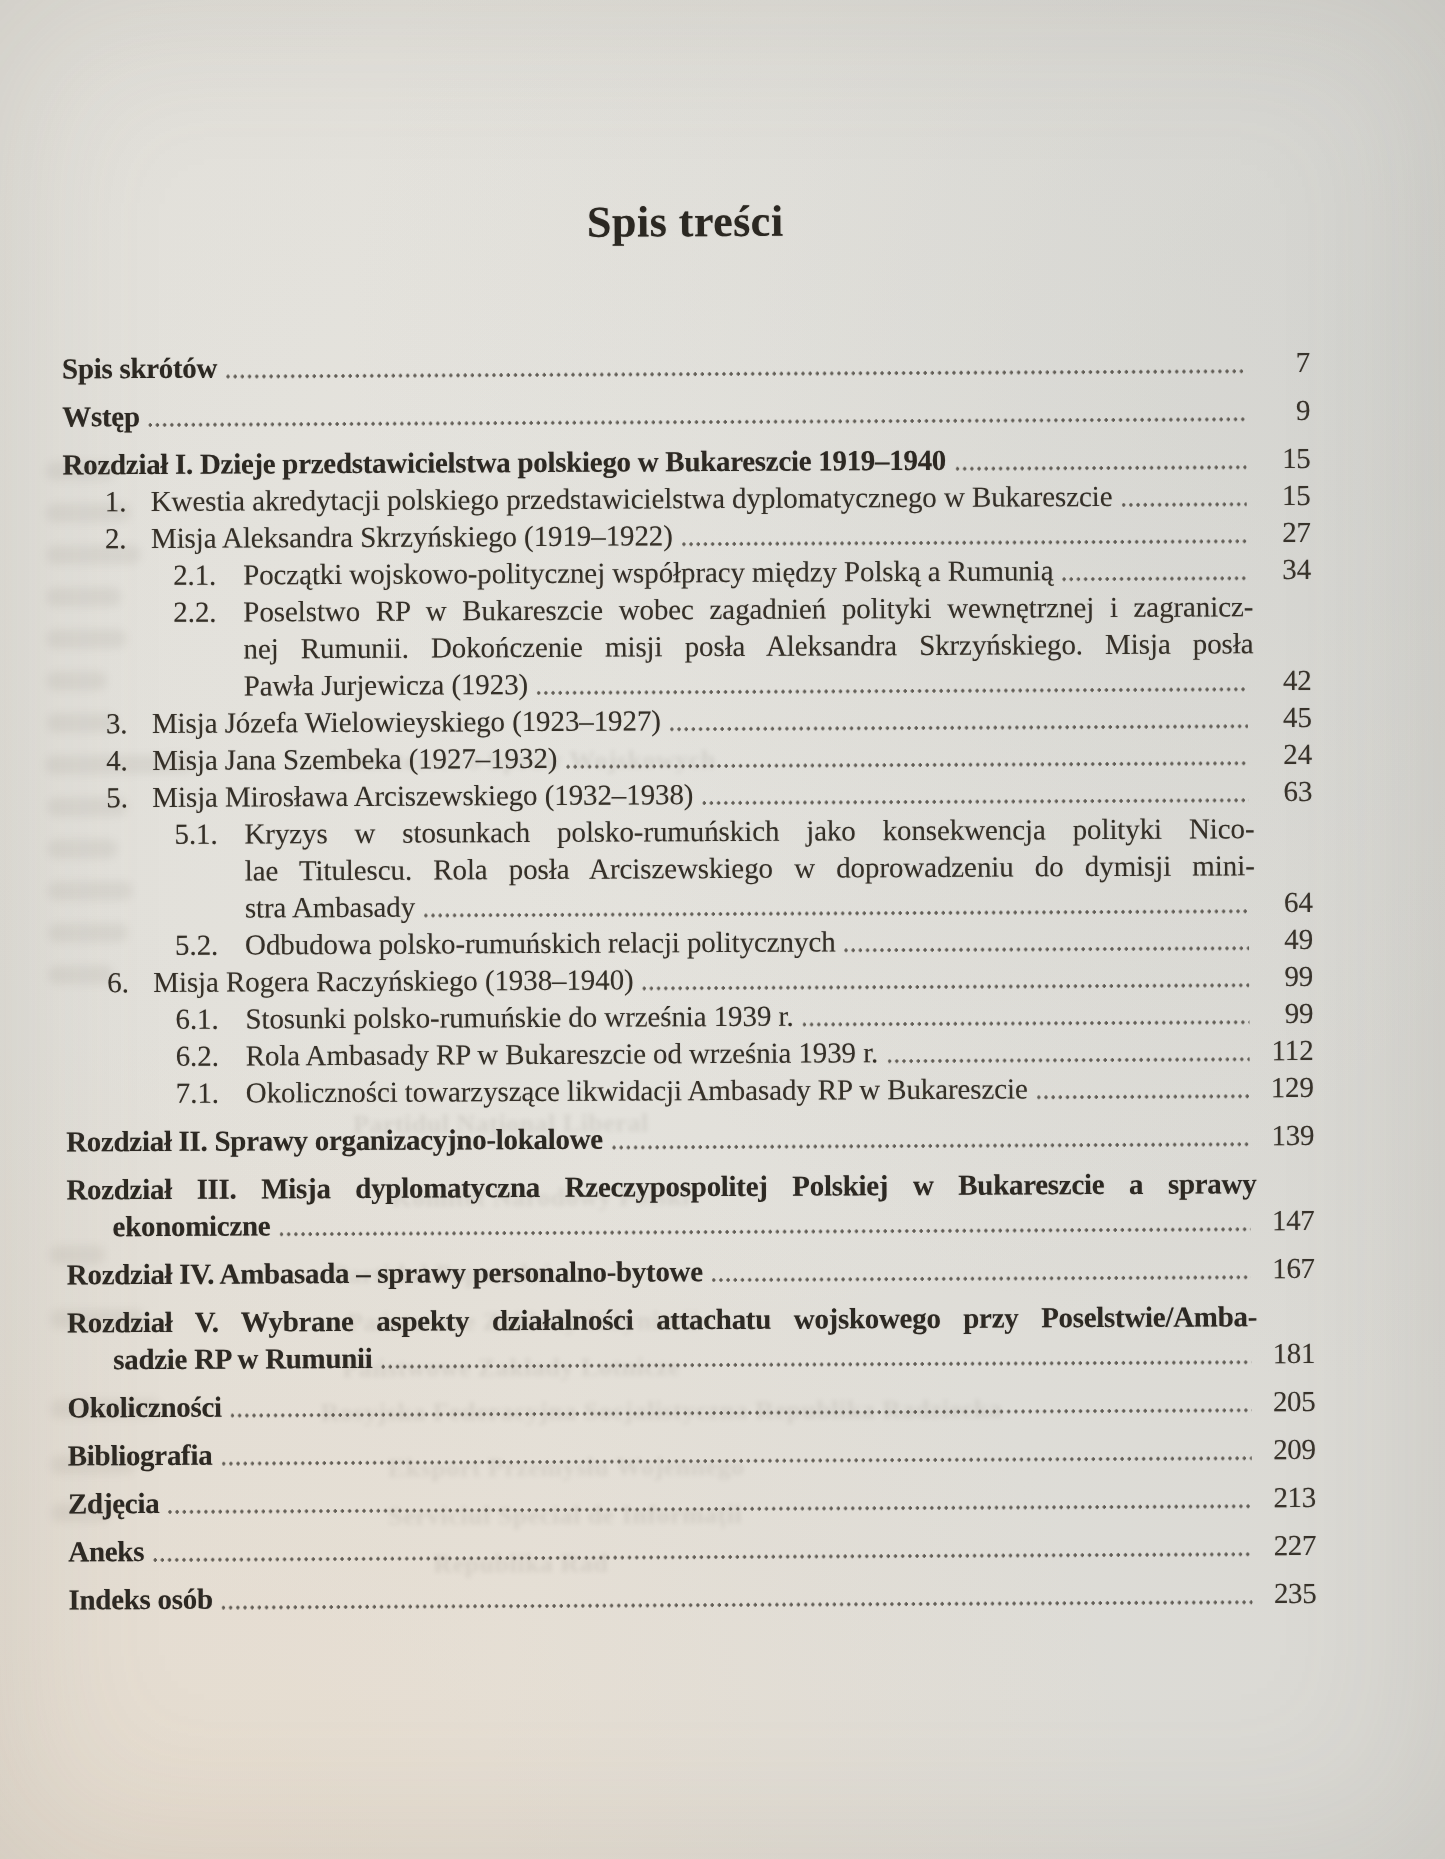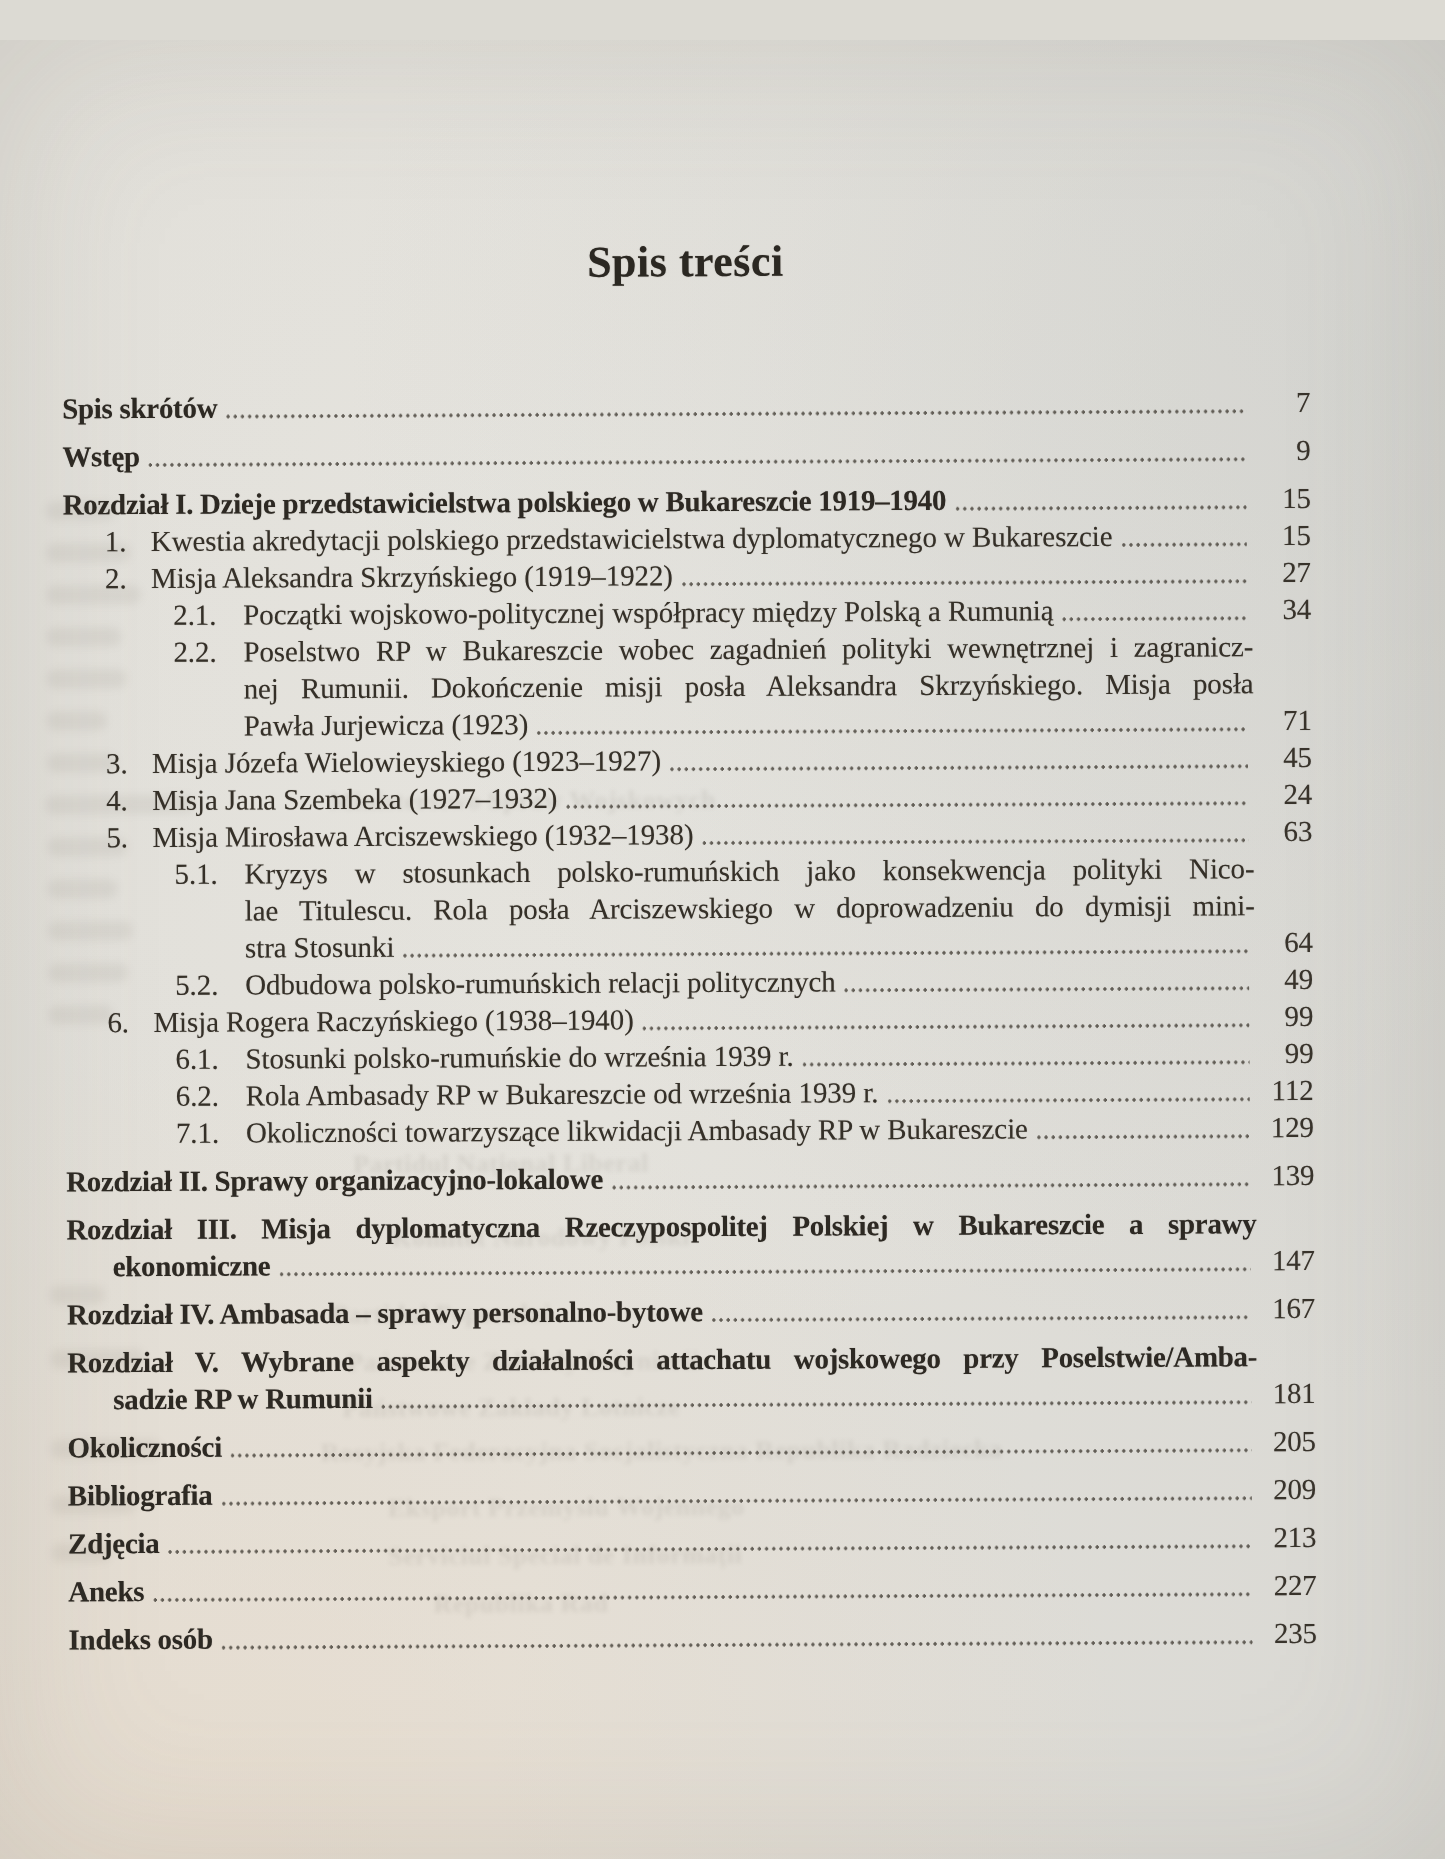--- a/index.html
+++ b/index.html
@@ -8,21 +8,20 @@
     background:#dcdad3;
     font-family:"Liberation Serif","DejaVu Serif",serif;
   }
   .sheet{
     position:absolute;inset:0;
     background:
       radial-gradient(120% 85% at 14% 102%, rgba(234,217,197,0.55), rgba(234,217,197,0) 55%),
       radial-gradient(130% 95% at 102% 18%, rgba(198,200,197,0.45), rgba(198,200,197,0) 60%),
       radial-gradient(90% 60% at 50% 30%, rgba(236,235,230,0.35), rgba(236,235,230,0) 70%),
       linear-gradient(100deg,#e1dfd9 0%,#e3e1db 45%,#d9d8d3 100%);
-    margin-top: 40px;
   }
   .sheet::after{
     content:"";position:absolute;inset:0;
     box-shadow:inset 0 0 170px rgba(110,104,93,0.16);
     pointer-events:none;
   }
   .ghost-layer{position:absolute;inset:0;transform:rotate(-0.3deg);}
   .ghost-line{
     position:absolute;font-size:26px;font-weight:bold;color:#6f695f;
     opacity:0.13;filter:blur(2px);white-space:nowrap;letter-spacing:0.5px;
@@ -157,21 +156,21 @@
         </div>
         <div class="row l2cont">
           <div class="txt justify"><span class="t">nej Rumunii. Dokończenie misji posła Aleksandra Skrzyńskiego. Misja posła</span></div>
           <span class="page"></span>
         </div>
         <div class="row l2cont">
           <div class="txt">
             <span class="t">Pawła Jurjewicza (1923)</span>
             <span class="dots"></span>
           </div>
-          <span class="page">71</span>
+          <span class="page">42</span>
         </div>
         <div class="row l1">
           <span class="num">3.</span>
           <div class="txt">
             <span class="t">Misja Józefa Wielowieyskiego (1923–1927)</span>
             <span class="dots"></span>
           </div>
           <span class="page">45</span>
         </div>
         <div class="row l1">
@@ -194,21 +193,21 @@
           <span class="num">5.1.</span>
           <div class="txt justify"><span class="t">Kryzys w stosunkach polsko-rumuńskich jako konsekwencja polityki Nico-</span></div>
           <span class="page"></span>
         </div>
         <div class="row l2cont">
           <div class="txt justify"><span class="t">lae Titulescu. Rola posła Arciszewskiego w doprowadzeniu do dymisji mini-</span></div>
           <span class="page"></span>
         </div>
         <div class="row l2cont">
           <div class="txt">
-            <span class="t">stra Stosunki</span>
+            <span class="t">stra Ambasady</span>
             <span class="dots"></span>
           </div>
           <span class="page">64</span>
         </div>
         <div class="row l2">
           <span class="num">5.2.</span>
           <div class="txt">
             <span class="t">Odbudowa polsko-rumuńskich relacji politycznych</span>
             <span class="dots"></span>
           </div>

